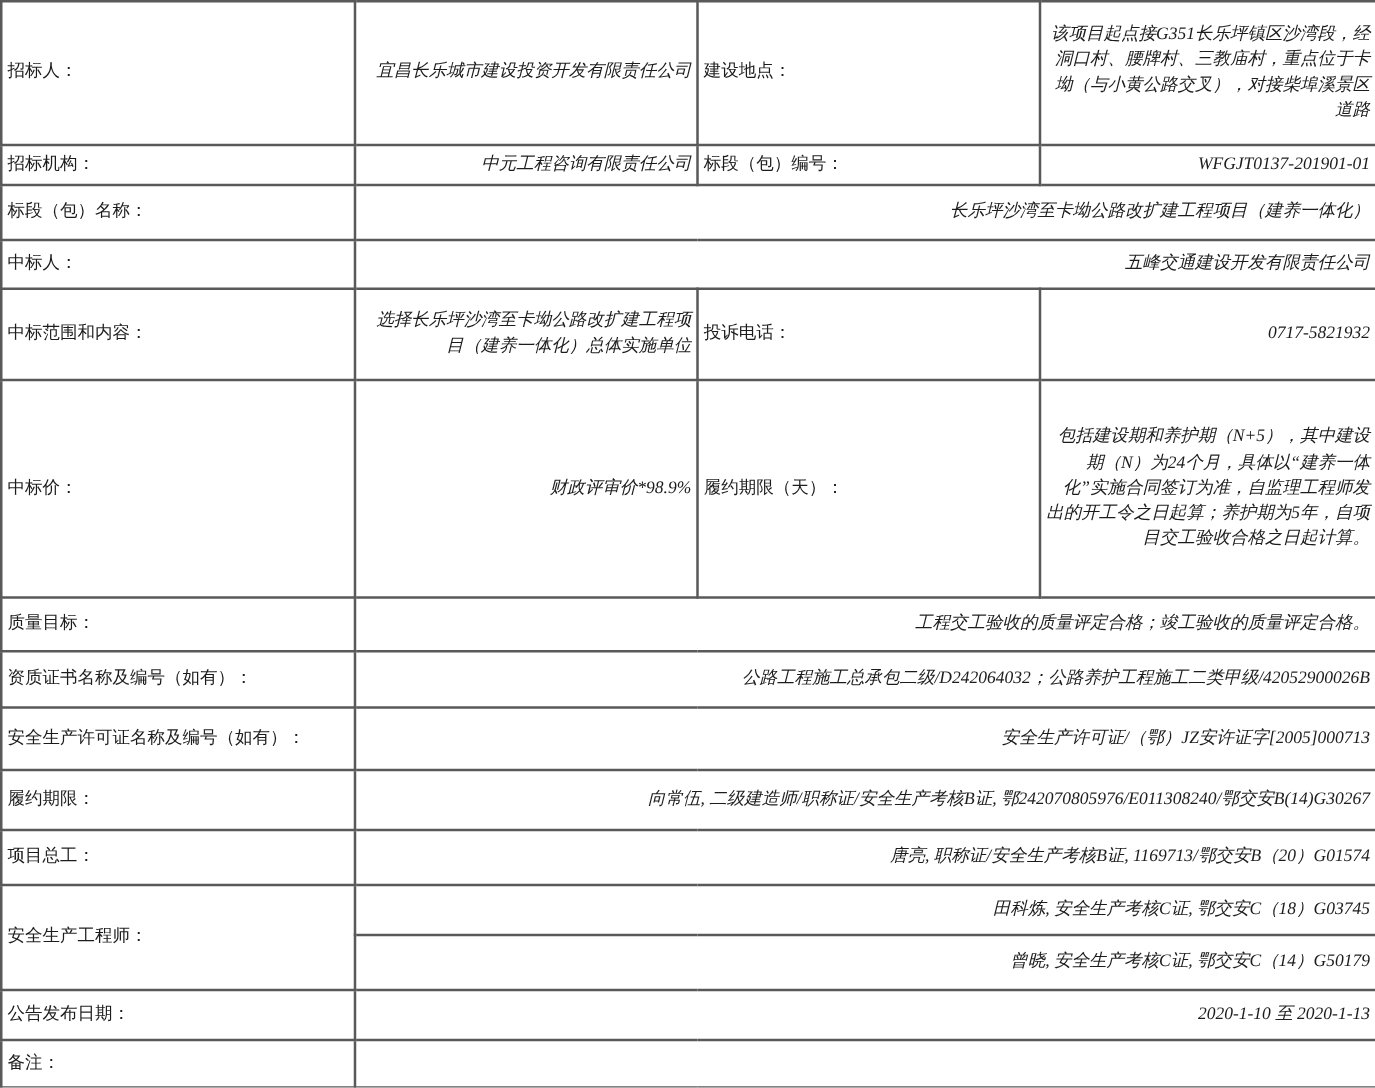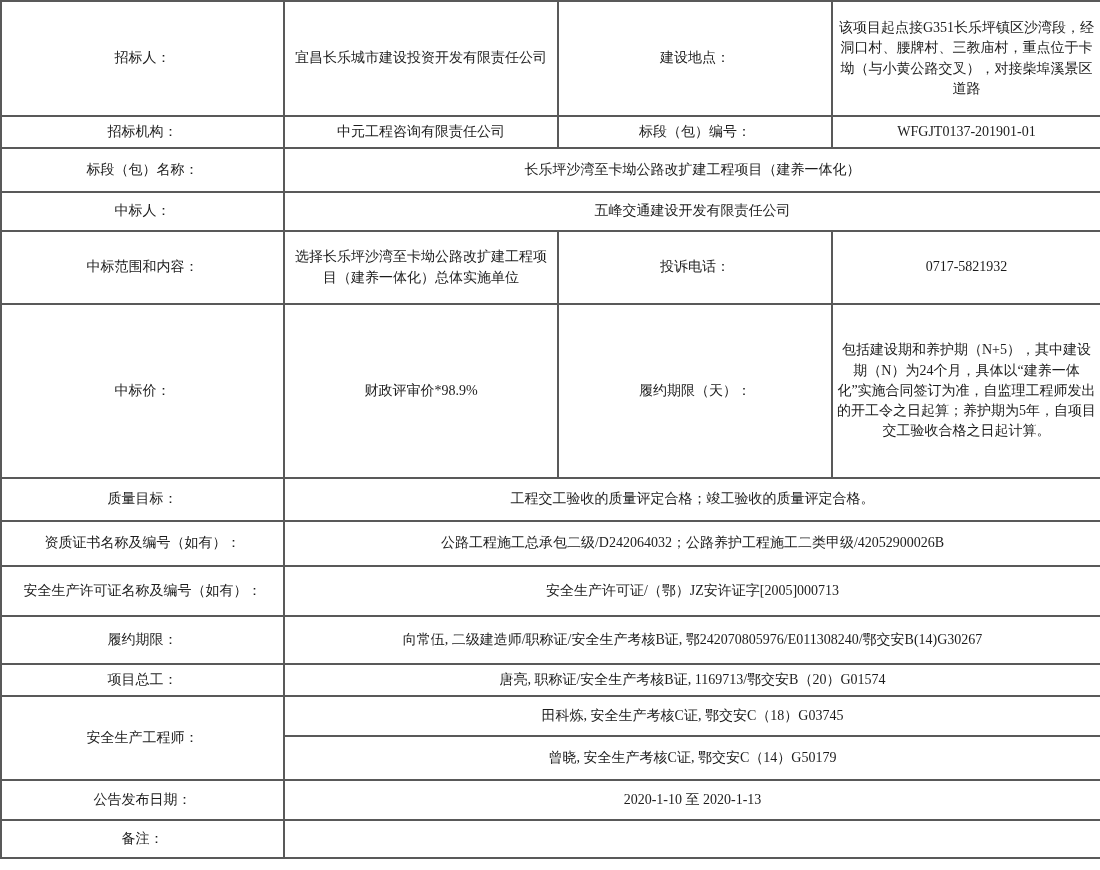--- a/index.html
+++ b/index.html
@@ -25,24 +25,24 @@
     font-size: 14px;
     line-height: 1.45;
     color: #1c1c1c;
     vertical-align: middle;
     padding: 2px 4px;
     box-sizing: border-box;
     word-break: break-all;
     overflow: hidden;
   }
   td.label {
-    text-align: center;
   }
   td.value {
-    text-align: center;
+    text-align: right;
+    font-style: italic;
   }
 </style>
 </head>
 <body>
 
 <div class="page">
   <table class="announce">
     <colgroup>
       <col style="width:283px">
       <col style="width:274px">
@@ -102,21 +102,21 @@
     <tr style="height:50px">
       <td class="label">安全生产许可证名称及编号（如有）：</td>
       <td class="value" colspan="3">安全生产许可证/（鄂）JZ安许证字[2005]000713</td>
     </tr>
 
     <tr style="height:48px">
       <td class="label">履约期限：</td>
       <td class="value" colspan="3">向常伍, 二级建造师/职称证/安全生产考核B证, 鄂242070805976/E011308240/鄂交安B(14)G30267</td>
     </tr>
 
-    <tr style="height:32px">
+    <tr style="height:44px">
       <td class="label">项目总工：</td>
       <td class="value" colspan="3">唐亮, 职称证/安全生产考核B证, 1169713/鄂交安B（20）G01574</td>
     </tr>
 
     <tr style="height:40px">
       <td class="label" rowspan="2">安全生产工程师：</td>
       <td class="value" colspan="3">田科炼, 安全生产考核C证, 鄂交安C（18）G03745</td>
     </tr>
 
     <tr style="height:44px">

